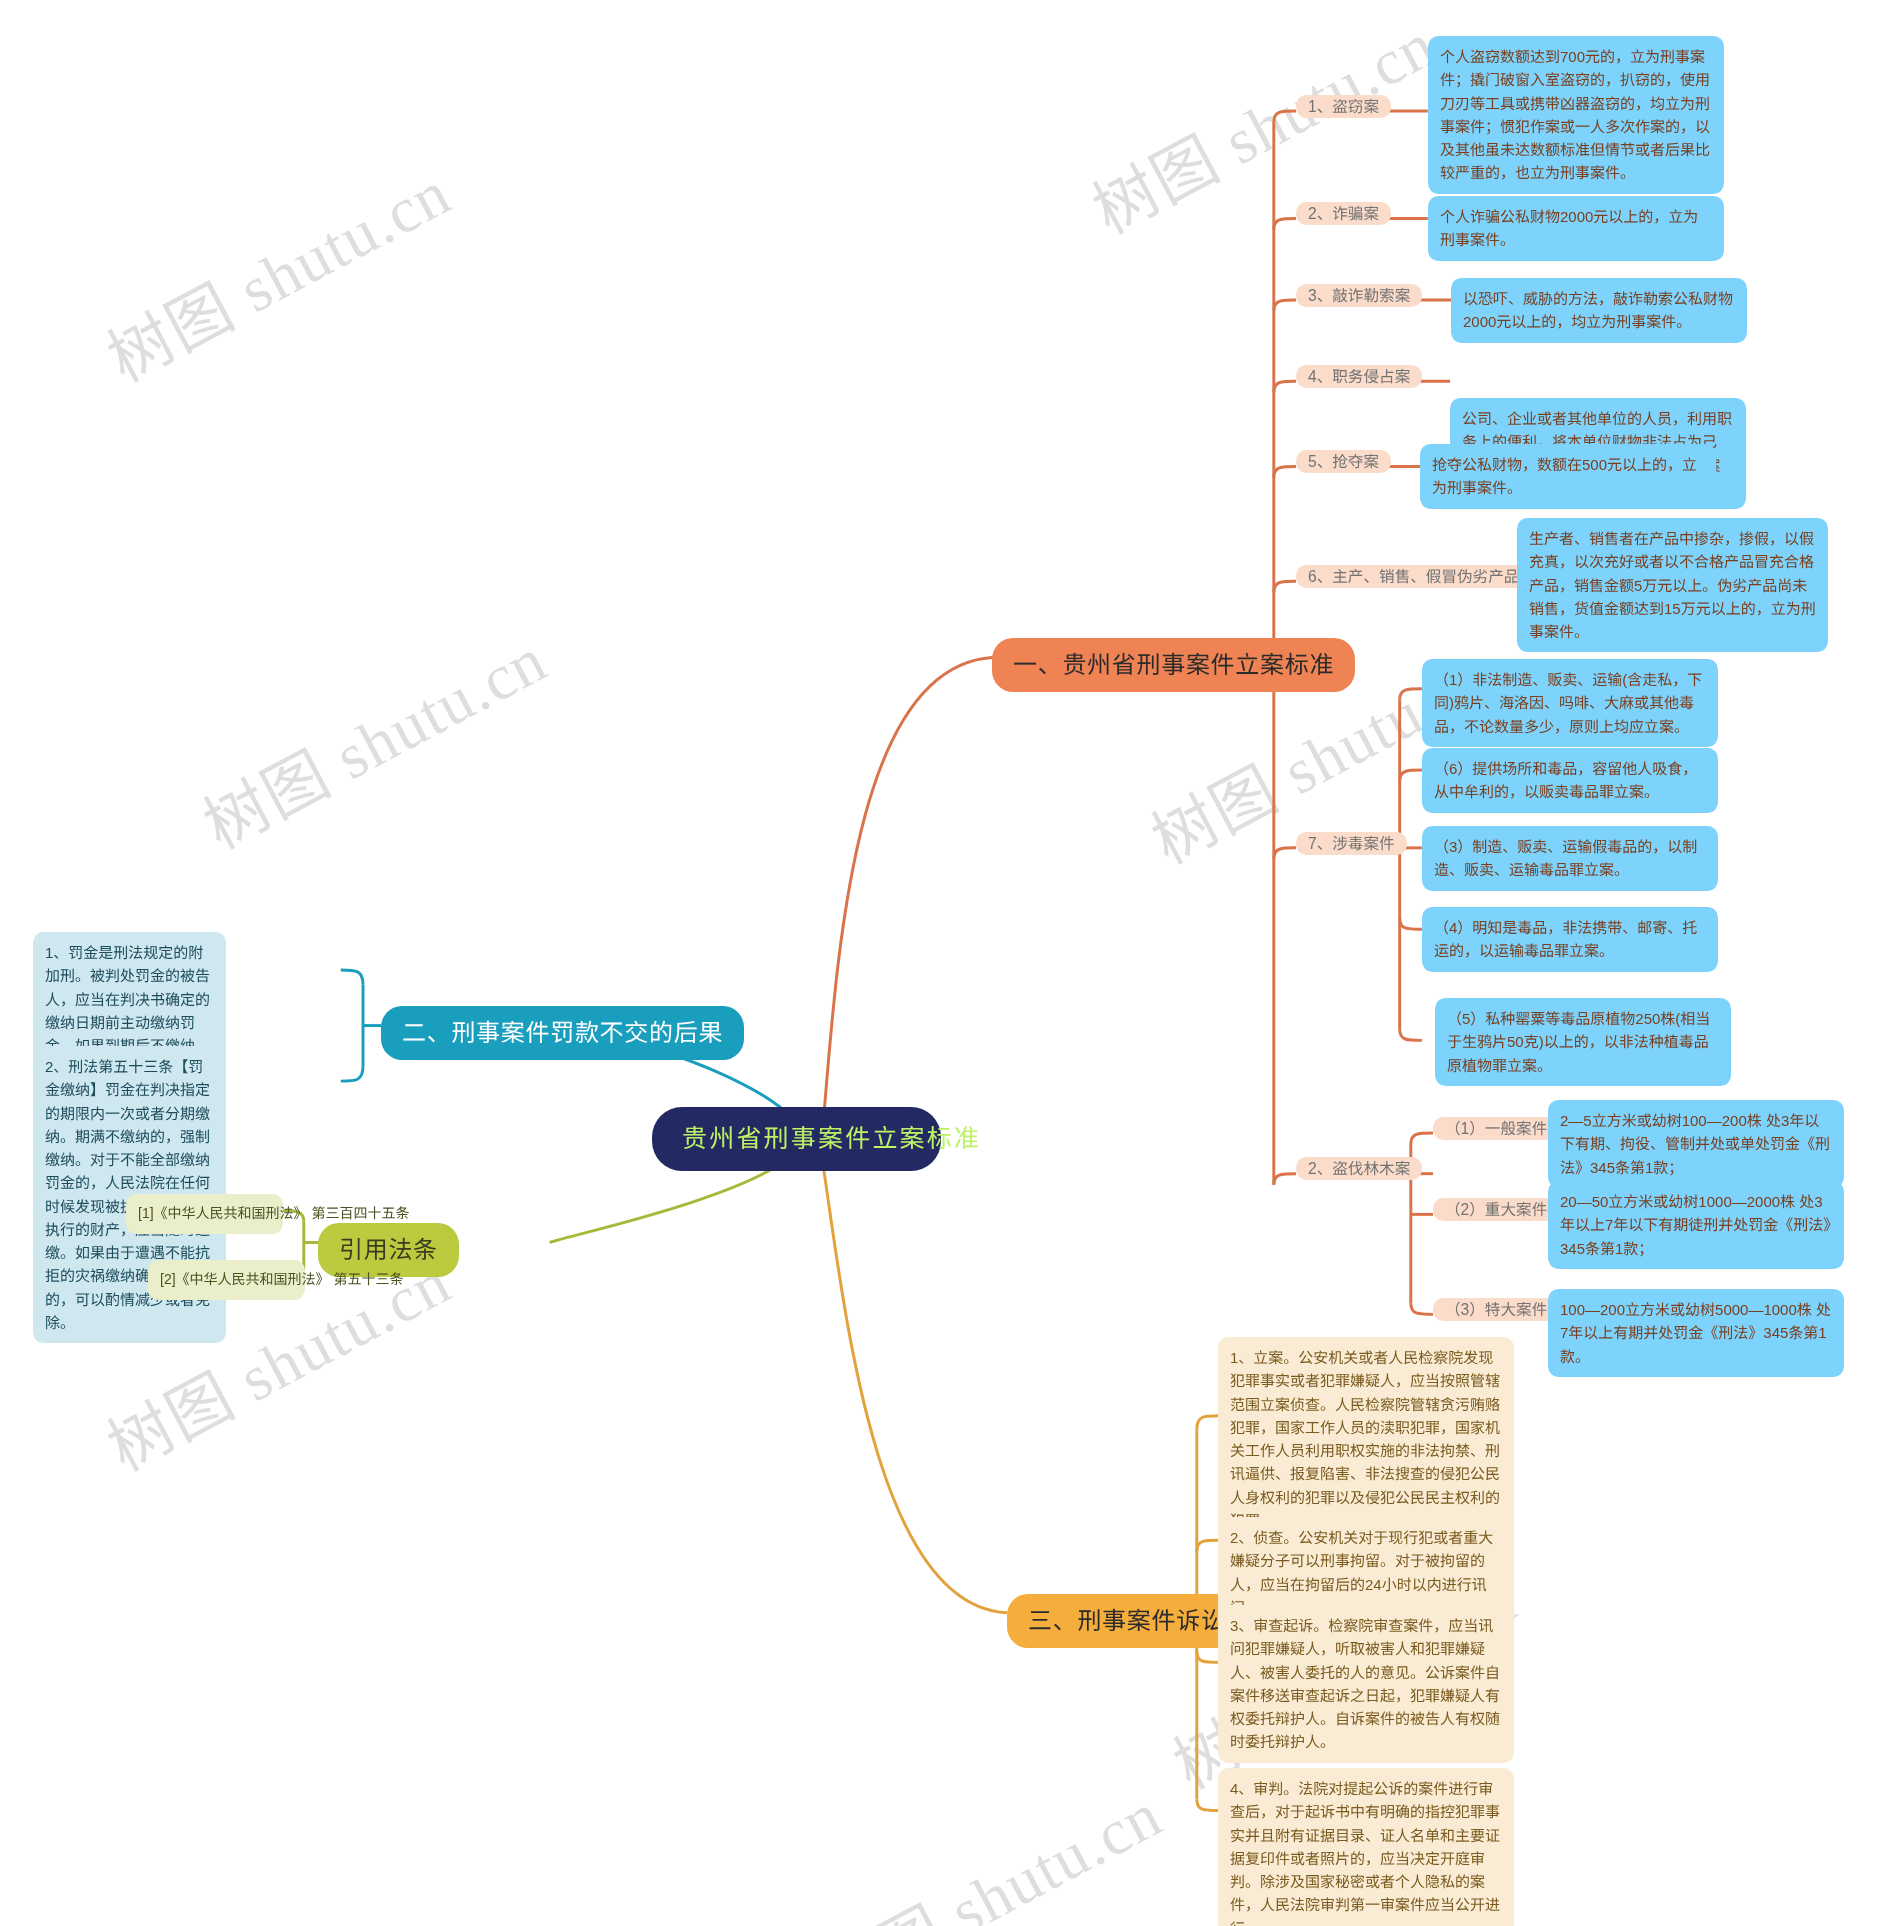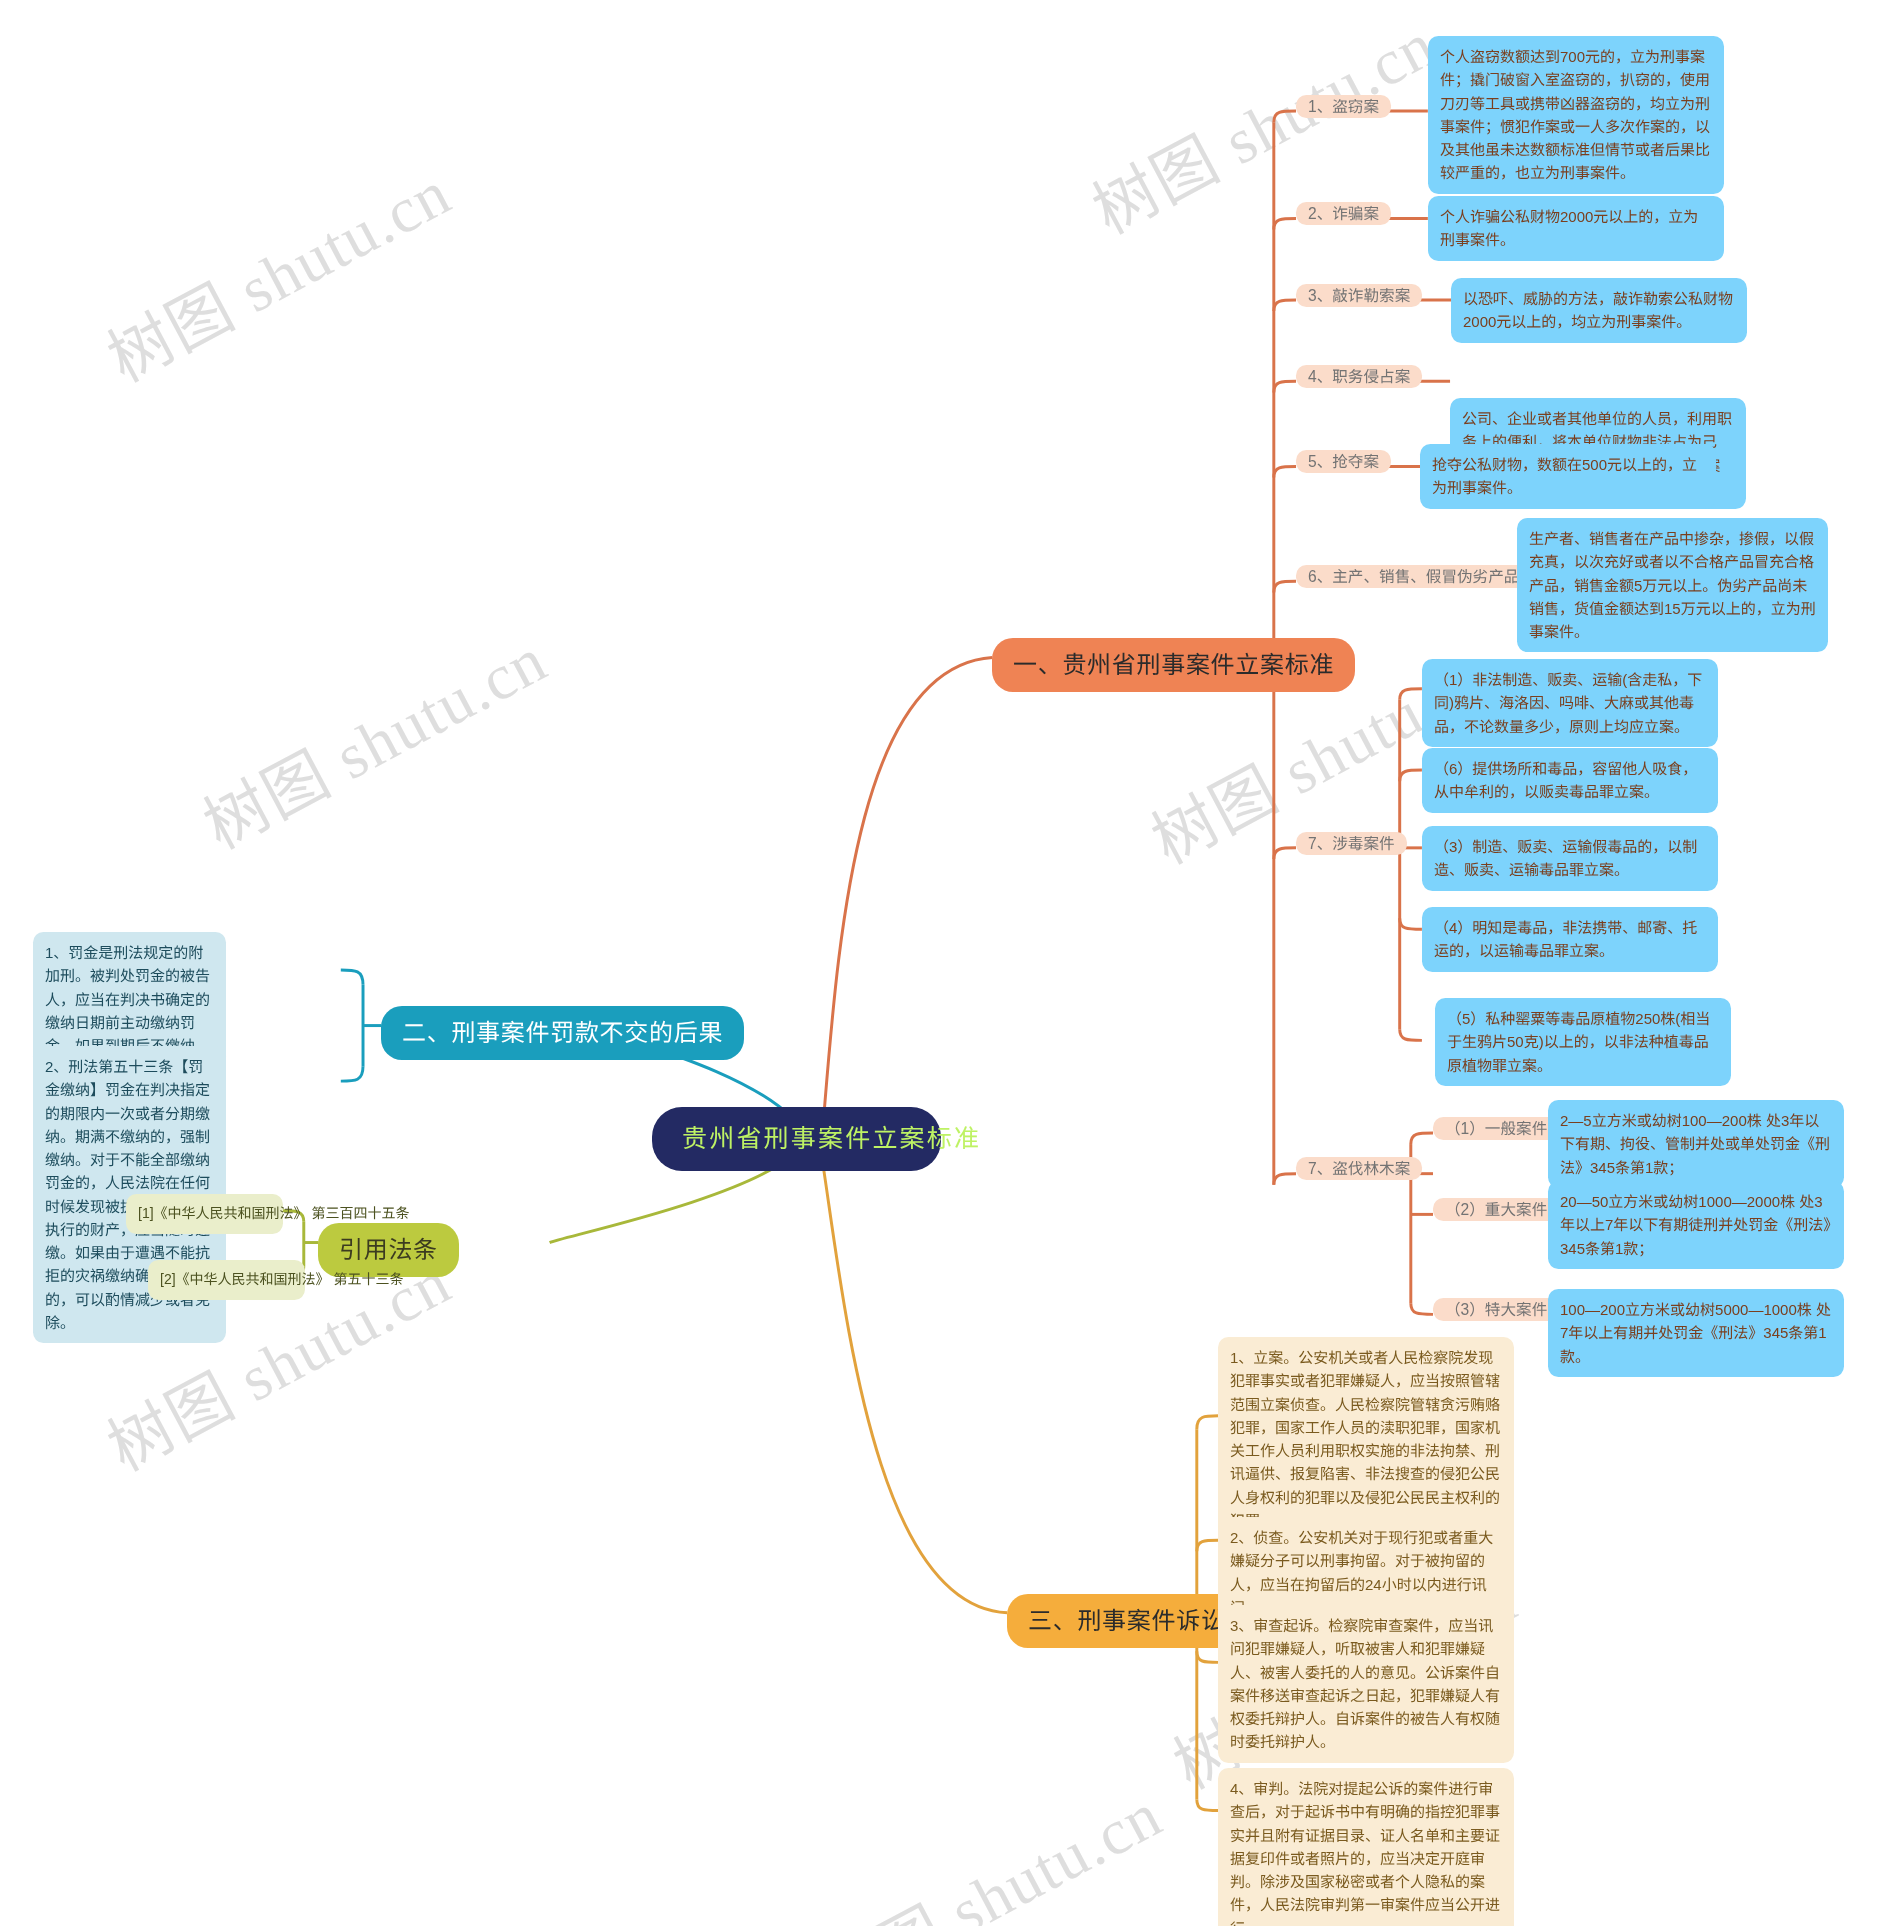--- a/index.html
+++ b/index.html
@@ -185,21 +185,21 @@
   <div class="node lvl2" style="left:1296px;top:565px;">6、主产、销售、假冒伪劣产品案</div>
   <div class="node leaf" style="left:1517px;top:518px;width:311px;">生产者、销售者在产品中掺杂，掺假，以假充真，以次充好或者以不合格产品冒充合格产品，销售金额5万元以上。伪劣产品尚未销售，货值金额达到15万元以上的，立为刑事案件。</div>
 
   <div class="node lvl2" style="left:1296px;top:832px;">7、涉毒案件</div>
   <div class="node leaf" style="left:1422px;top:659px;width:296px;">（1）非法制造、贩卖、运输(含走私，下同)鸦片、海洛因、吗啡、大麻或其他毒品，不论数量多少，原则上均应立案。</div>
   <div class="node leaf" style="left:1422px;top:748px;width:296px;">（6）提供场所和毒品，容留他人吸食，从中牟利的，以贩卖毒品罪立案。</div>
   <div class="node leaf" style="left:1422px;top:826px;width:296px;">（3）制造、贩卖、运输假毒品的，以制造、贩卖、运输毒品罪立案。</div>
   <div class="node leaf" style="left:1422px;top:907px;width:296px;">（4）明知是毒品，非法携带、邮寄、托运的，以运输毒品罪立案。</div>
   <div class="node leaf" style="left:1422px;top:998px;width:296px;margin-left:13px;">（5）私种罂粟等毒品原植物250株(相当于生鸦片50克)以上的，以非法种植毒品原植物罪立案。</div>
 
-  <div class="node lvl2" style="left:1296px;top:1157px;">7、盗伐林木案</div>
+  <div class="node lvl2" style="left:1296px;top:1157px;">2、盗伐林木案</div>
   <div class="node lvl2" style="left:1433px;top:1117px;">（1）一般案件</div>
   <div class="node leaf" style="left:1548px;top:1100px;width:296px;">2—5立方米或幼树100—200株 处3年以下有期、拘役、管制并处或单处罚金《刑法》345条第1款；</div>
   <div class="node lvl2" style="left:1433px;top:1198px;">（2）重大案件</div>
   <div class="node leaf" style="left:1548px;top:1181px;width:296px;">20—50立方米或幼树1000—2000株 处3年以上7年以下有期徒刑并处罚金《刑法》345条第1款；</div>
   <div class="node lvl2" style="left:1433px;top:1298px;">（3）特大案件</div>
   <div class="node leaf" style="left:1548px;top:1289px;width:296px;">100—200立方米或幼树5000—1000株 处7年以上有期并处罚金《刑法》345条第1款。</div>
 
   <div class="node lvl1 teal" style="left:381px;top:1006px;">二、刑事案件罚款不交的后果</div>
   <div class="node leaf blue" style="left:33px;top:932px;width:193px;">1、罚金是刑法规定的附加刑。被判处罚金的被告人，应当在判决书确定的缴纳日期前主动缴纳罚金。如果到期后不缴纳，法院什么时候发现该人有财产，应当随时追缴。</div>
   <div class="node leaf blue" style="left:33px;top:1046px;width:193px;">2、刑法第五十三条【罚金缴纳】罚金在判决指定的期限内一次或者分期缴纳。期满不缴纳的，强制缴纳。对于不能全部缴纳罚金的，人民法院在任何时候发现被执行人有可以执行的财产，应当随时追缴。如果由于遭遇不能抗拒的灾祸缴纳确实有困难的，可以酌情减少或者免除。</div>

